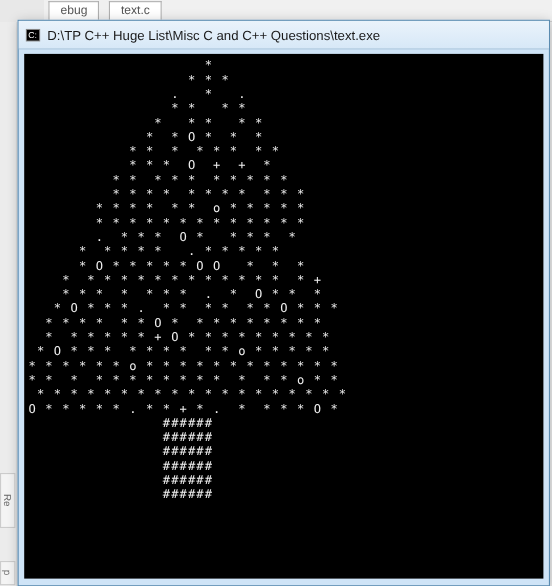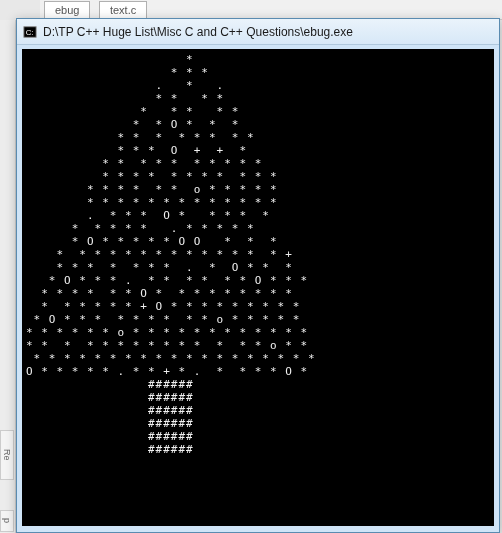--- a/index.html
+++ b/index.html
@@ -108,21 +108,21 @@
 </div>
 
 <div class="console-window">
   <div class="titlebar">
     <span class="app-icon">
       <svg viewBox="0 0 16 16">
           <rect x="1" y="2" width="14" height="12" fill="#000" stroke="#888"></rect>
           <text x="3" y="11" font-size="9" fill="#fff">C:</text>
         </svg>
     </span>
-    <span class="title-text">D:\TP C++ Huge List\Misc C and C++ Questions\ebug.exe</span>
+    <span class="title-text">D:\TP C++ Huge List\Misc C and C++ Questions\text.exe</span>
   </div>
   <div class="console-body">
     <pre class="ascii" id="tree-out">                     *
                    * * *
                  .   *   .
                  * *   * *
                *   * *   * *
               *  * O *  *  *
             * *  *  * * *  * *
             * * *  O  +  +  *

